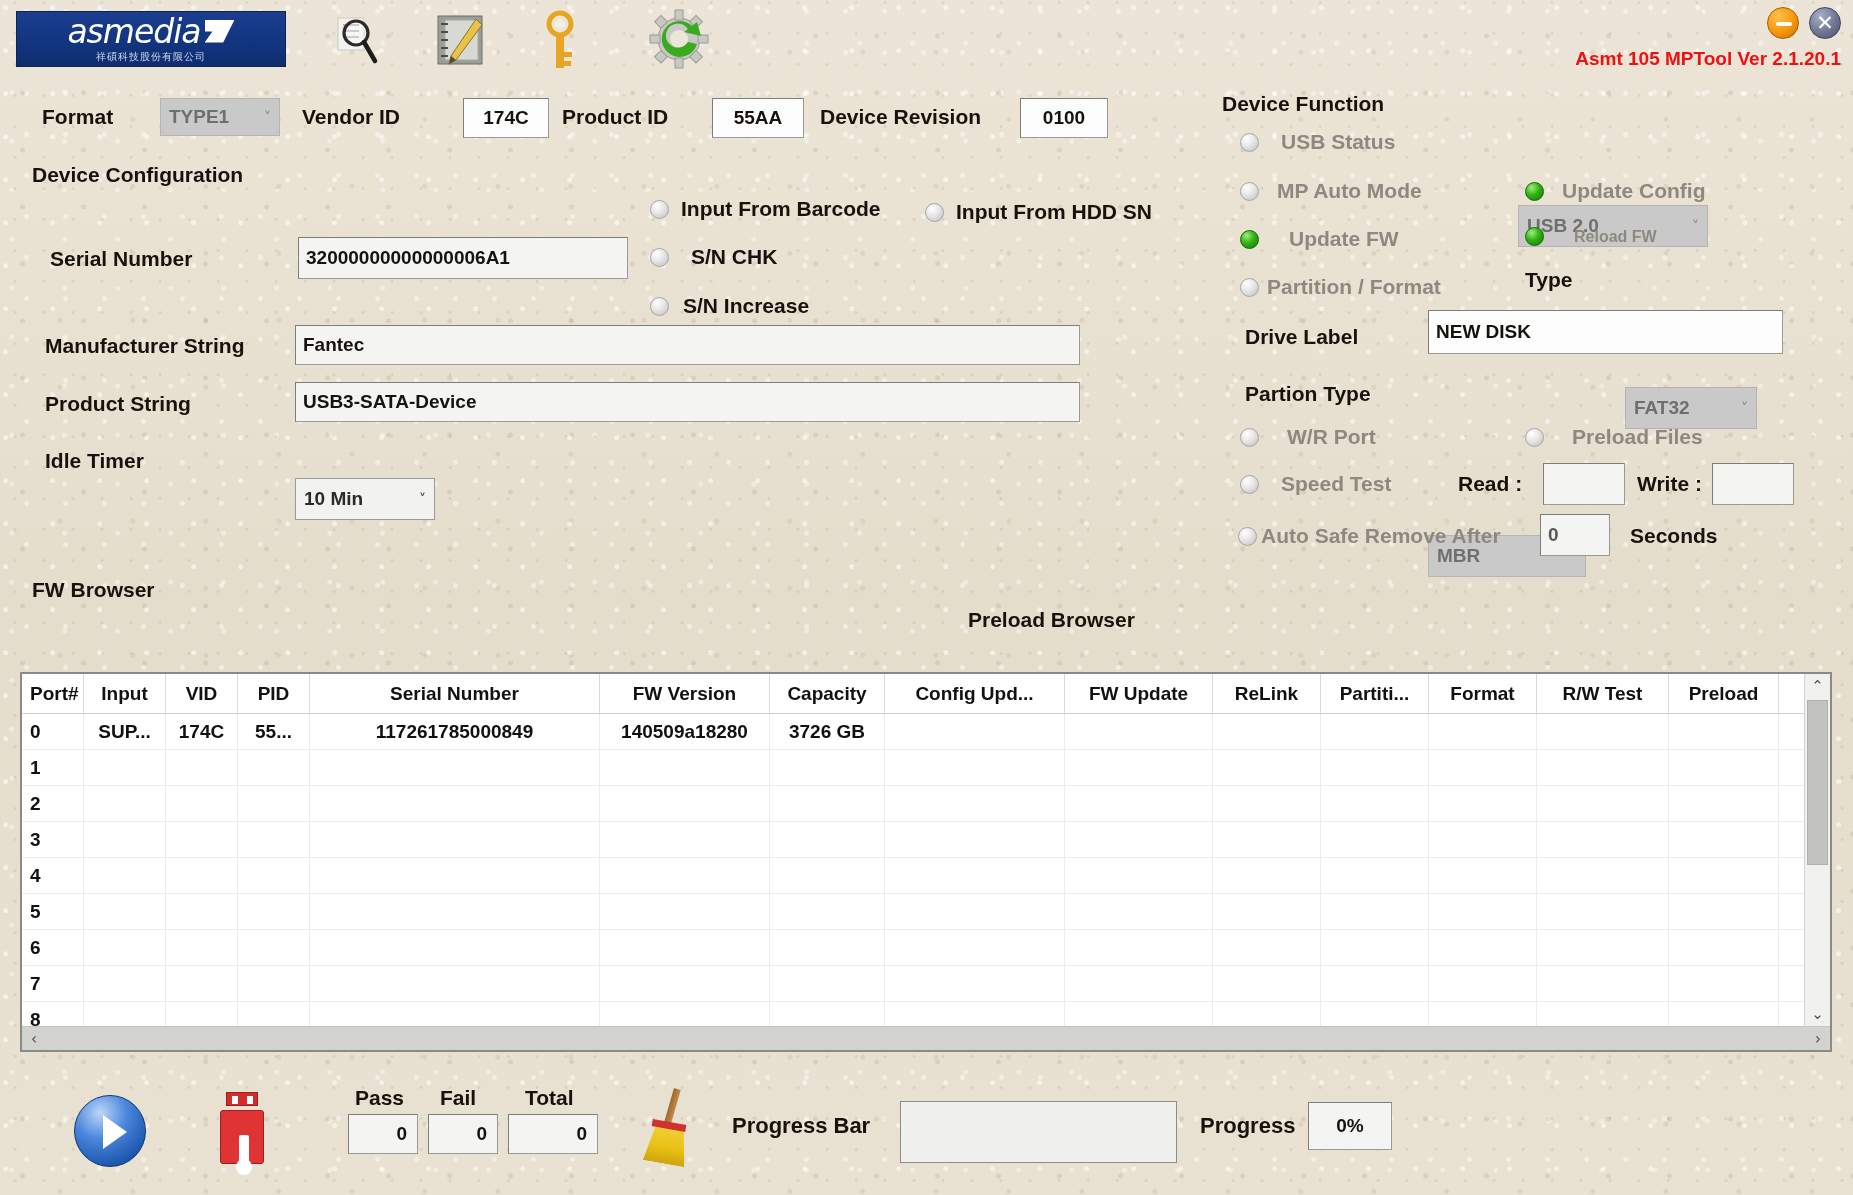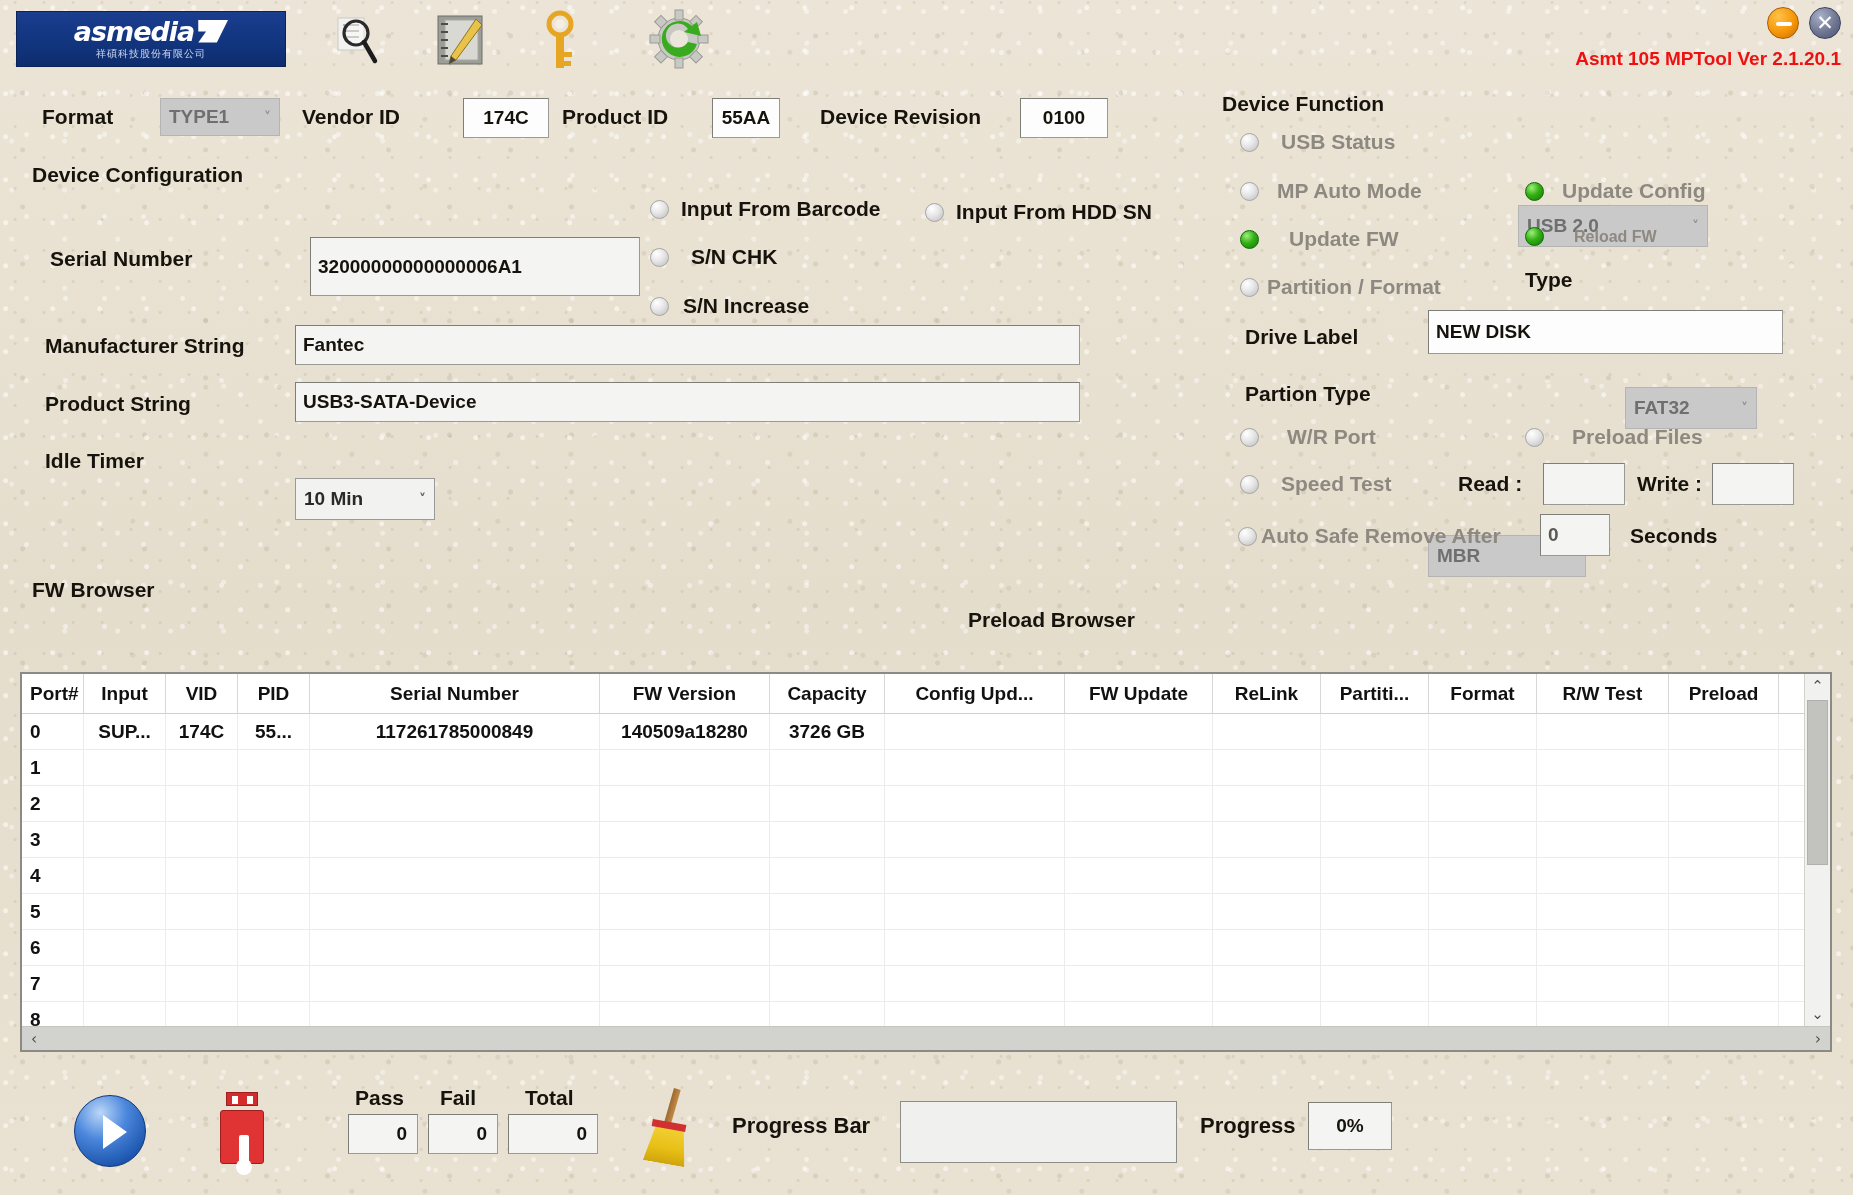--- a/index.html
+++ b/index.html
@@ -28,22 +28,22 @@
   .lbl-dim { font-weight: bold; color: #8d8880; white-space: nowrap; }
 
   
   #logo {
     left: 16px; top: 11px; width: 270px; height: 56px;
     background: linear-gradient(180deg,#1b3d8f 0%, #12357f 55%, #0e2d6e 100%);
     border: 1px solid #0b2458;
     display: flex; flex-direction: column; align-items: center; justify-content: center;
   }
   #logo .word {
-    color: #fff; font-style: italic; font-weight: bold;
-    font-size: 27px; letter-spacing: -1px; line-height: 1;
+    color: #fff; font-style: italic; font-weight: normal;
+    font-size: 33px; letter-spacing: -1px; line-height: 1;
     font-family: "DejaVu Sans", sans-serif;
     display: flex; align-items: center; justify-content: flex-end;
   }
   #logo .flag {
     display: inline-block; width: 30px; height: 23px; margin-left: 4px;
     background: #fff;
     clip-path: polygon(0 0, 100% 0, 62% 100%, 0 100%, 26% 52%, 0 52%);
   }
   #logo .cn { color: #cfd8ef; font-size: 10px; letter-spacing: 1px; margin-top: 2px; }
 
@@ -257,28 +257,28 @@
 <div id="ver" class="abs">Asmt 105 MPTool Ver 2.1.20.1</div>
 
 <div class="abs lbl" style="left:42px;top:105px;font-size:21px;">Format</div>
 <div class="abs combo" style="left:160px;top:98px;width:120px;height:38px;">
   <span class="cv">TYPE1</span>
   <span class="chev">˅</span>
 </div>
 <div class="abs lbl" style="left:302px;top:105px;font-size:21px;">Vendor ID</div>
 <div class="abs textbox white ctr" style="left:463px;top:98px;width:86px;height:40px;">174C</div>
 <div class="abs lbl" style="left:562px;top:105px;font-size:21px;">Product ID</div>
-<div class="abs textbox white ctr" style="left:712px;top:98px;width:68px;height:40px;">55AA</div>
+<div class="abs textbox white ctr" style="left:712px;top:98px;width:92px;height:40px;">55AA</div>
 <div class="abs lbl" style="left:820px;top:105px;font-size:21px;">Device Revision</div>
 <div class="abs textbox white ctr" style="left:1020px;top:98px;width:88px;height:40px;">0100</div>
 
 <div class="abs caption" style="left:32px;top:163px;">Device Configuration</div>
 
 <div class="abs lbl" style="left:50px;top:247px;font-size:21px;">Serial Number</div>
-<div class="abs textbox" style="left:310px;top:237px;width:330px;height:59px;">32000000000000006A1</div>
+<div class="abs textbox" style="left:298px;top:237px;width:330px;height:42px;">32000000000000006A1</div>
 
 <div class="abs optrow" style="left:650px;top:197px;">
   <span class="radio"></span>
   <span class="lbl" style="font-size:21px;">Input From Barcode</span>
 </div>
 <div class="abs optrow" style="left:925px;top:200px;">
   <span class="radio"></span>
   <span class="lbl" style="font-size:21px;">Input From HDD SN</span>
 </div>
 <div class="abs optrow" style="left:650px;top:245px;gap:22px;">

